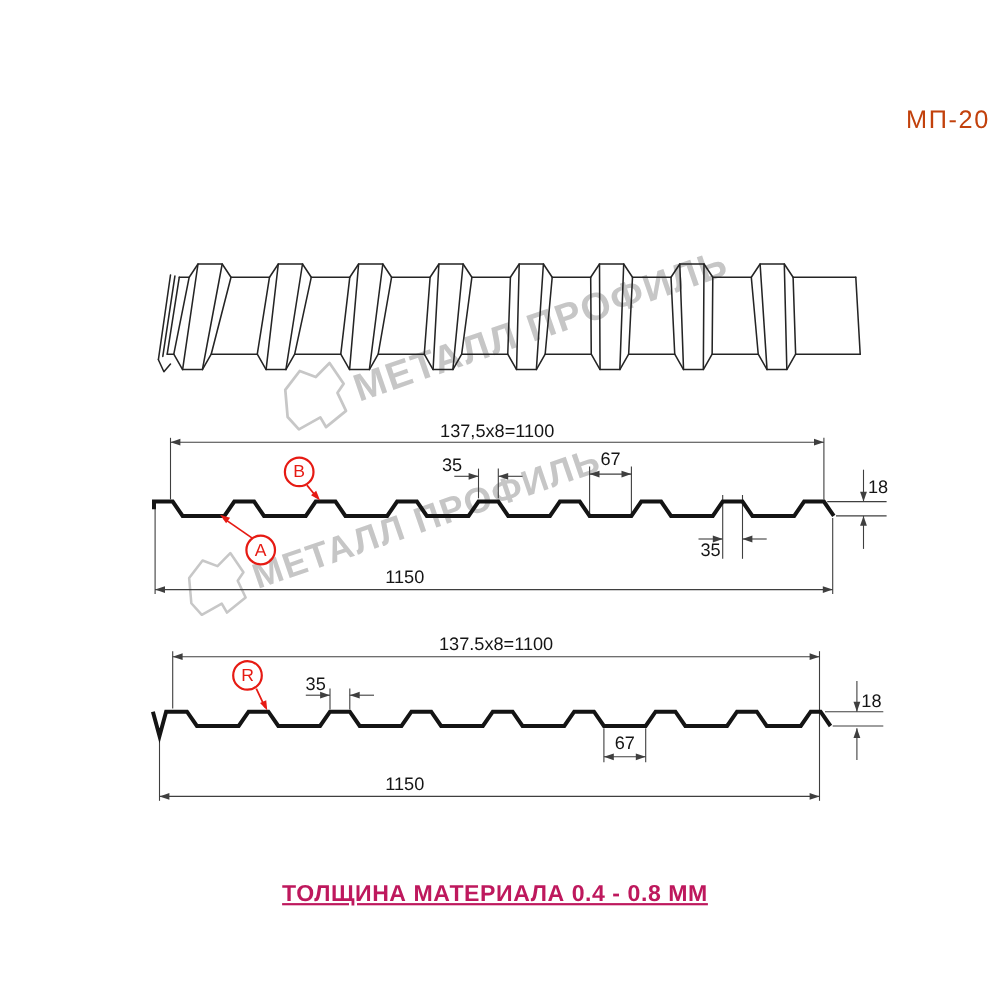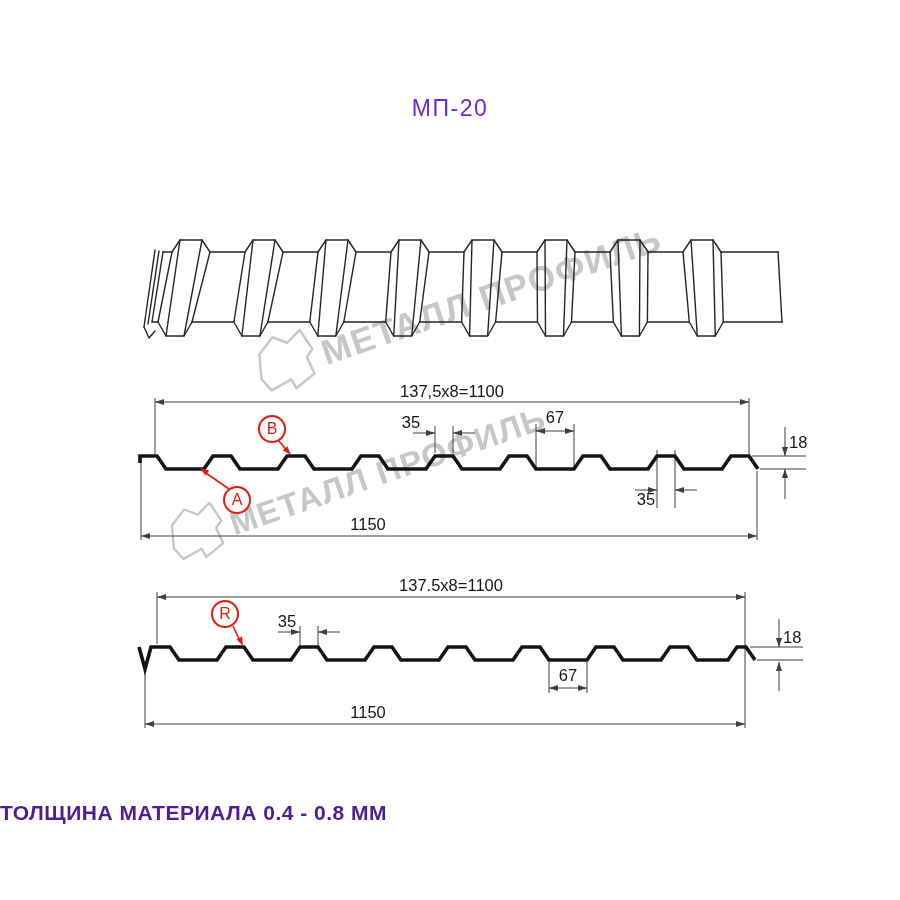--- a/index.html
+++ b/index.html
@@ -1,22 +1,22 @@
 <!DOCTYPE html>
 <html><head>
 <meta charset="utf-8">
 <style>
   html,body{margin:0;padding:0;background:#fff;}
   .canvas{position:relative;width:900px;height:900px;background:#ffffff;overflow:hidden;
           font-family:"Liberation Sans",sans-serif;}
   .hdr{position:absolute;top:84px;left:0;right:0;text-align:center;z-index:3;}
   .hdr h1{margin:0;font-size:47px;font-weight:bold;letter-spacing:2px;color:#141414;line-height:1;}
-  .hdr .sub{margin-top:11px;font-size:23px;letter-spacing:1.5px;color:#6d28d9;}
-  .ftr{position:absolute;top:801px;left:0;right:0;text-align:left;z-index:3;
-       font-size:21px;font-weight:600;letter-spacing:0.5px;color:#4c1d95;}
+  .hdr .sub{margin-top:11px;font-size:23px;letter-spacing:1.5px;color:#c2410c;text-align:right;}
+  .ftr{position:absolute;top:801px;left:0;right:0;text-align:center;z-index:3;
+       font-size:21px;font-weight:600;letter-spacing:0.5px;color:#be185d;text-decoration:underline;}
   svg{position:absolute;overflow:visible;}
   #wmsvg{left:0;top:0;z-index:1;}
   #sheetsvg{left:135px;top:222px;z-index:2;}
   #p1svg{left:120px;top:385px;z-index:2;}
   #p2svg{left:120px;top:580px;z-index:2;}
   .dims line{stroke:#3f3f3f;stroke-width:1;}
   .dims path{fill:#3f3f3f;stroke:none;}
   .red line{stroke:#e61a13;stroke-width:1.6;}
   .red path{fill:#e61a13;stroke:none;}
   .profile{fill:none;stroke:#141414;stroke-width:3.6;stroke-linejoin:miter;}

